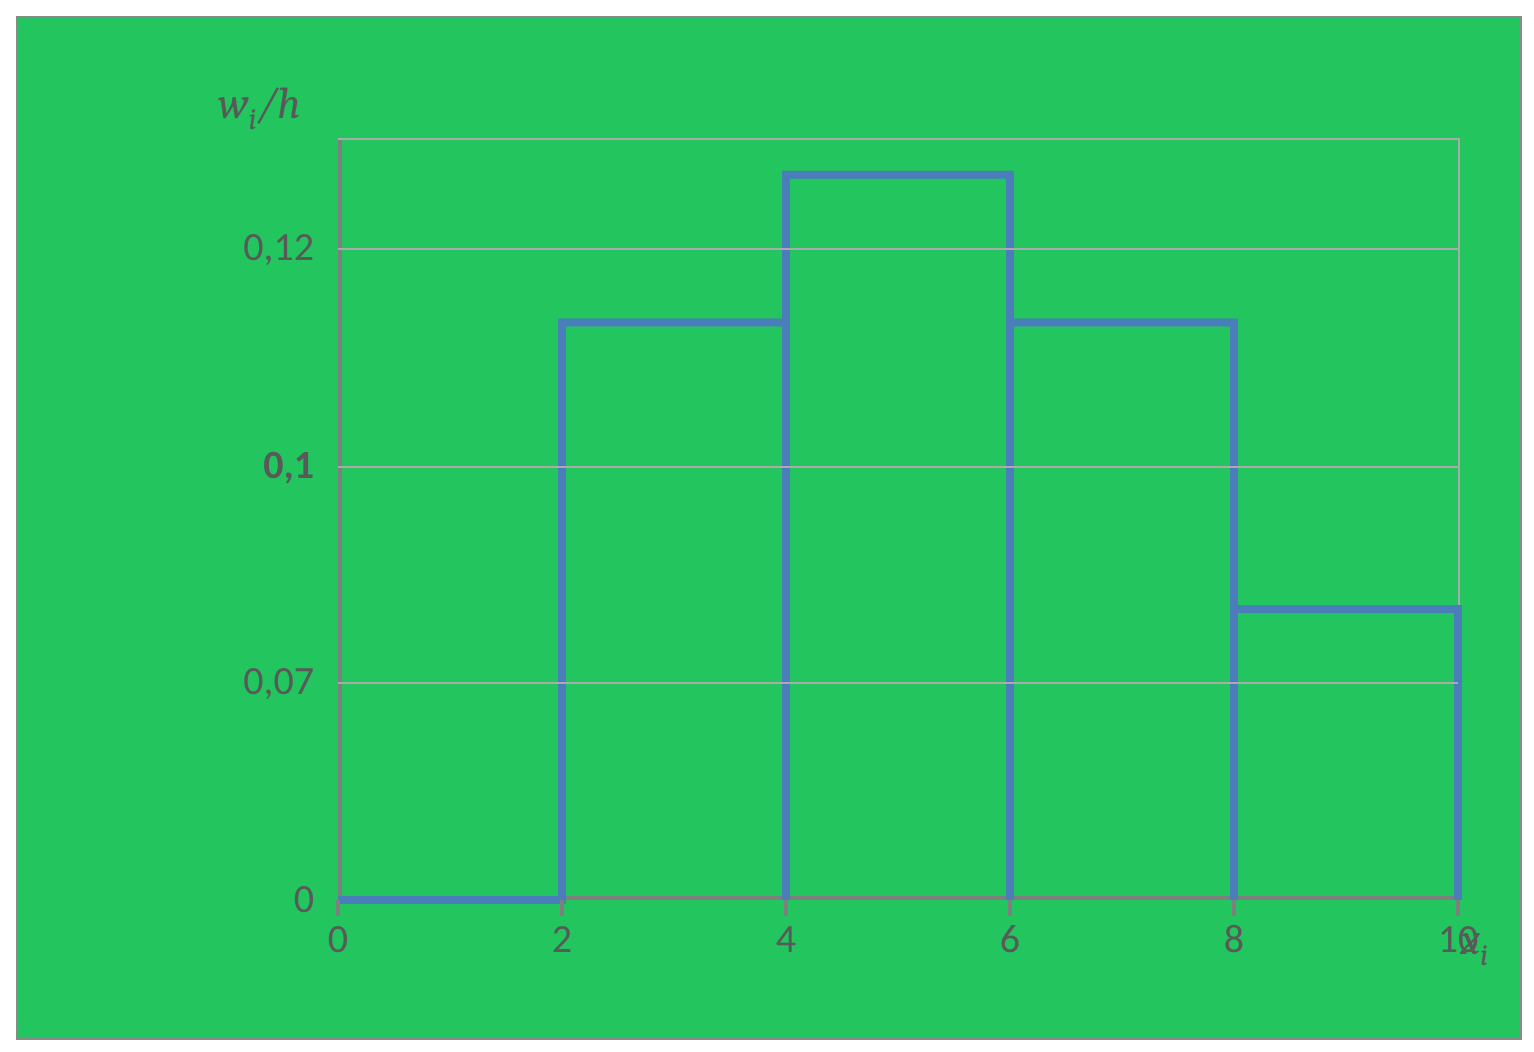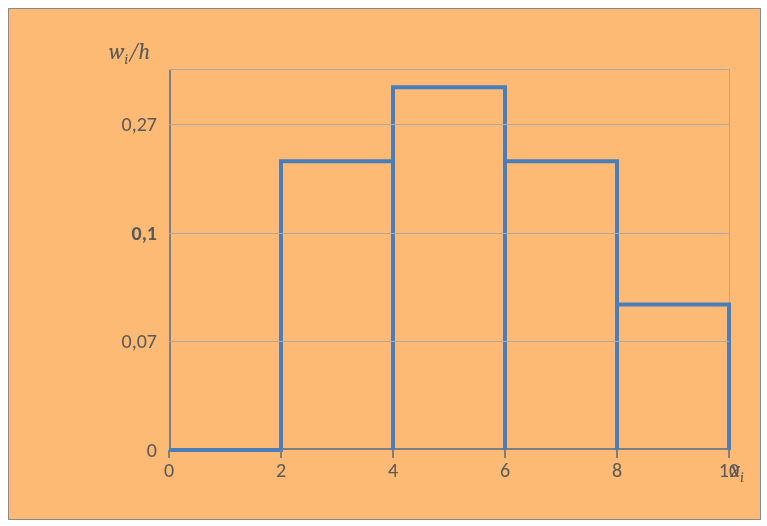--- a/index.html
+++ b/index.html
@@ -12,21 +12,21 @@
     color: #595959;
   }
 
   .outer {
     position: absolute;
     left: 8px;
     top: 8px;
     width: 751px;
     height: 510px;
     border: 1px solid #8a8a8a;
-    background: #fdba74;
+    background: #22c55e;
   }
 
   .plot {
     position: absolute;
     left: 160px;
     top: 60px;
     width: 560px;
     height: 380px;
     border-top: 1px solid #aaa;
     border-right: 1px solid #aaa;
@@ -134,18 +134,18 @@
       <div class="tick-label-x" style="left: 224px;">4</div>
       <div class="tick-x" style="left: 335px;"></div>
       <div class="tick-label-x" style="left: 336px;">6</div>
       <div class="tick-x" style="left: 447px;"></div>
       <div class="tick-label-x" style="left: 448px;">8</div>
       <div class="tick-x" style="left: 559px;"></div>
       <div class="tick-label-x" style="left: 560px;">10</div>
       <div class="tick-label-y" style="top: 380px; right: 572px;">0</div>
       <div class="tick-label-y" style="top: 271.429px; right: 572px;">0,07</div>
       <div class="tick-label-y" style="top: 162.857px; right: 572px; font-weight: bold;">0,1</div>
-      <div class="tick-label-y" style="top: 54.2857px; right: 572px;">0,27</div>
+      <div class="tick-label-y" style="top: 54.2857px; right: 572px;">0,12</div>
     </div>
 
   <div class="xlabel" style="right:16px; top:448px;"><span style="font-style:italic">x<sub style="font-style:italic;font-size:70%">i</sub></span></div>
 
 </div>
 
 </body></html>

